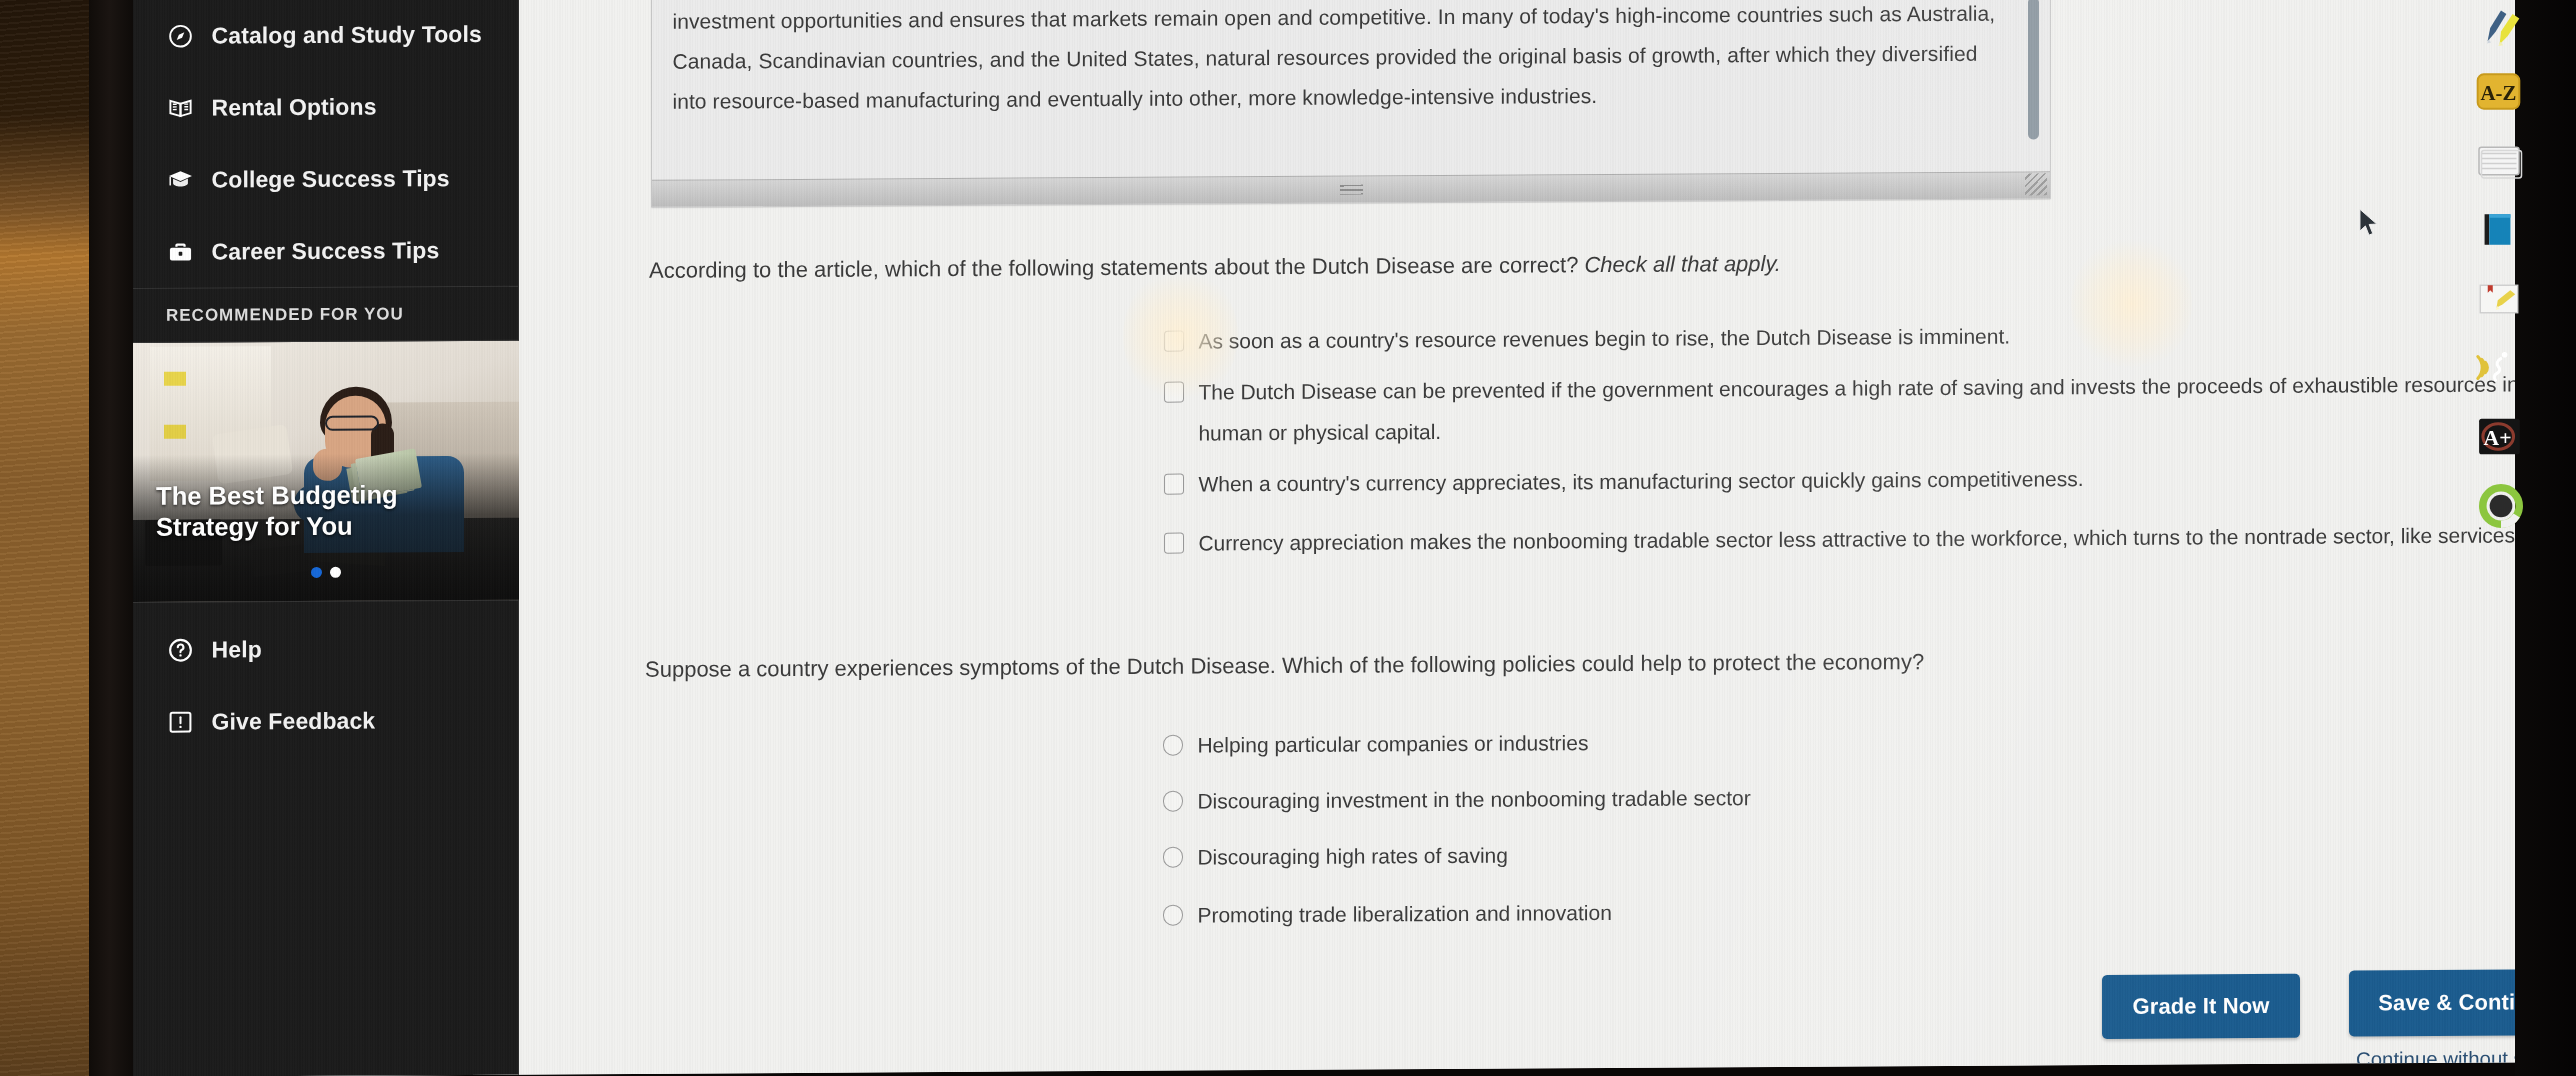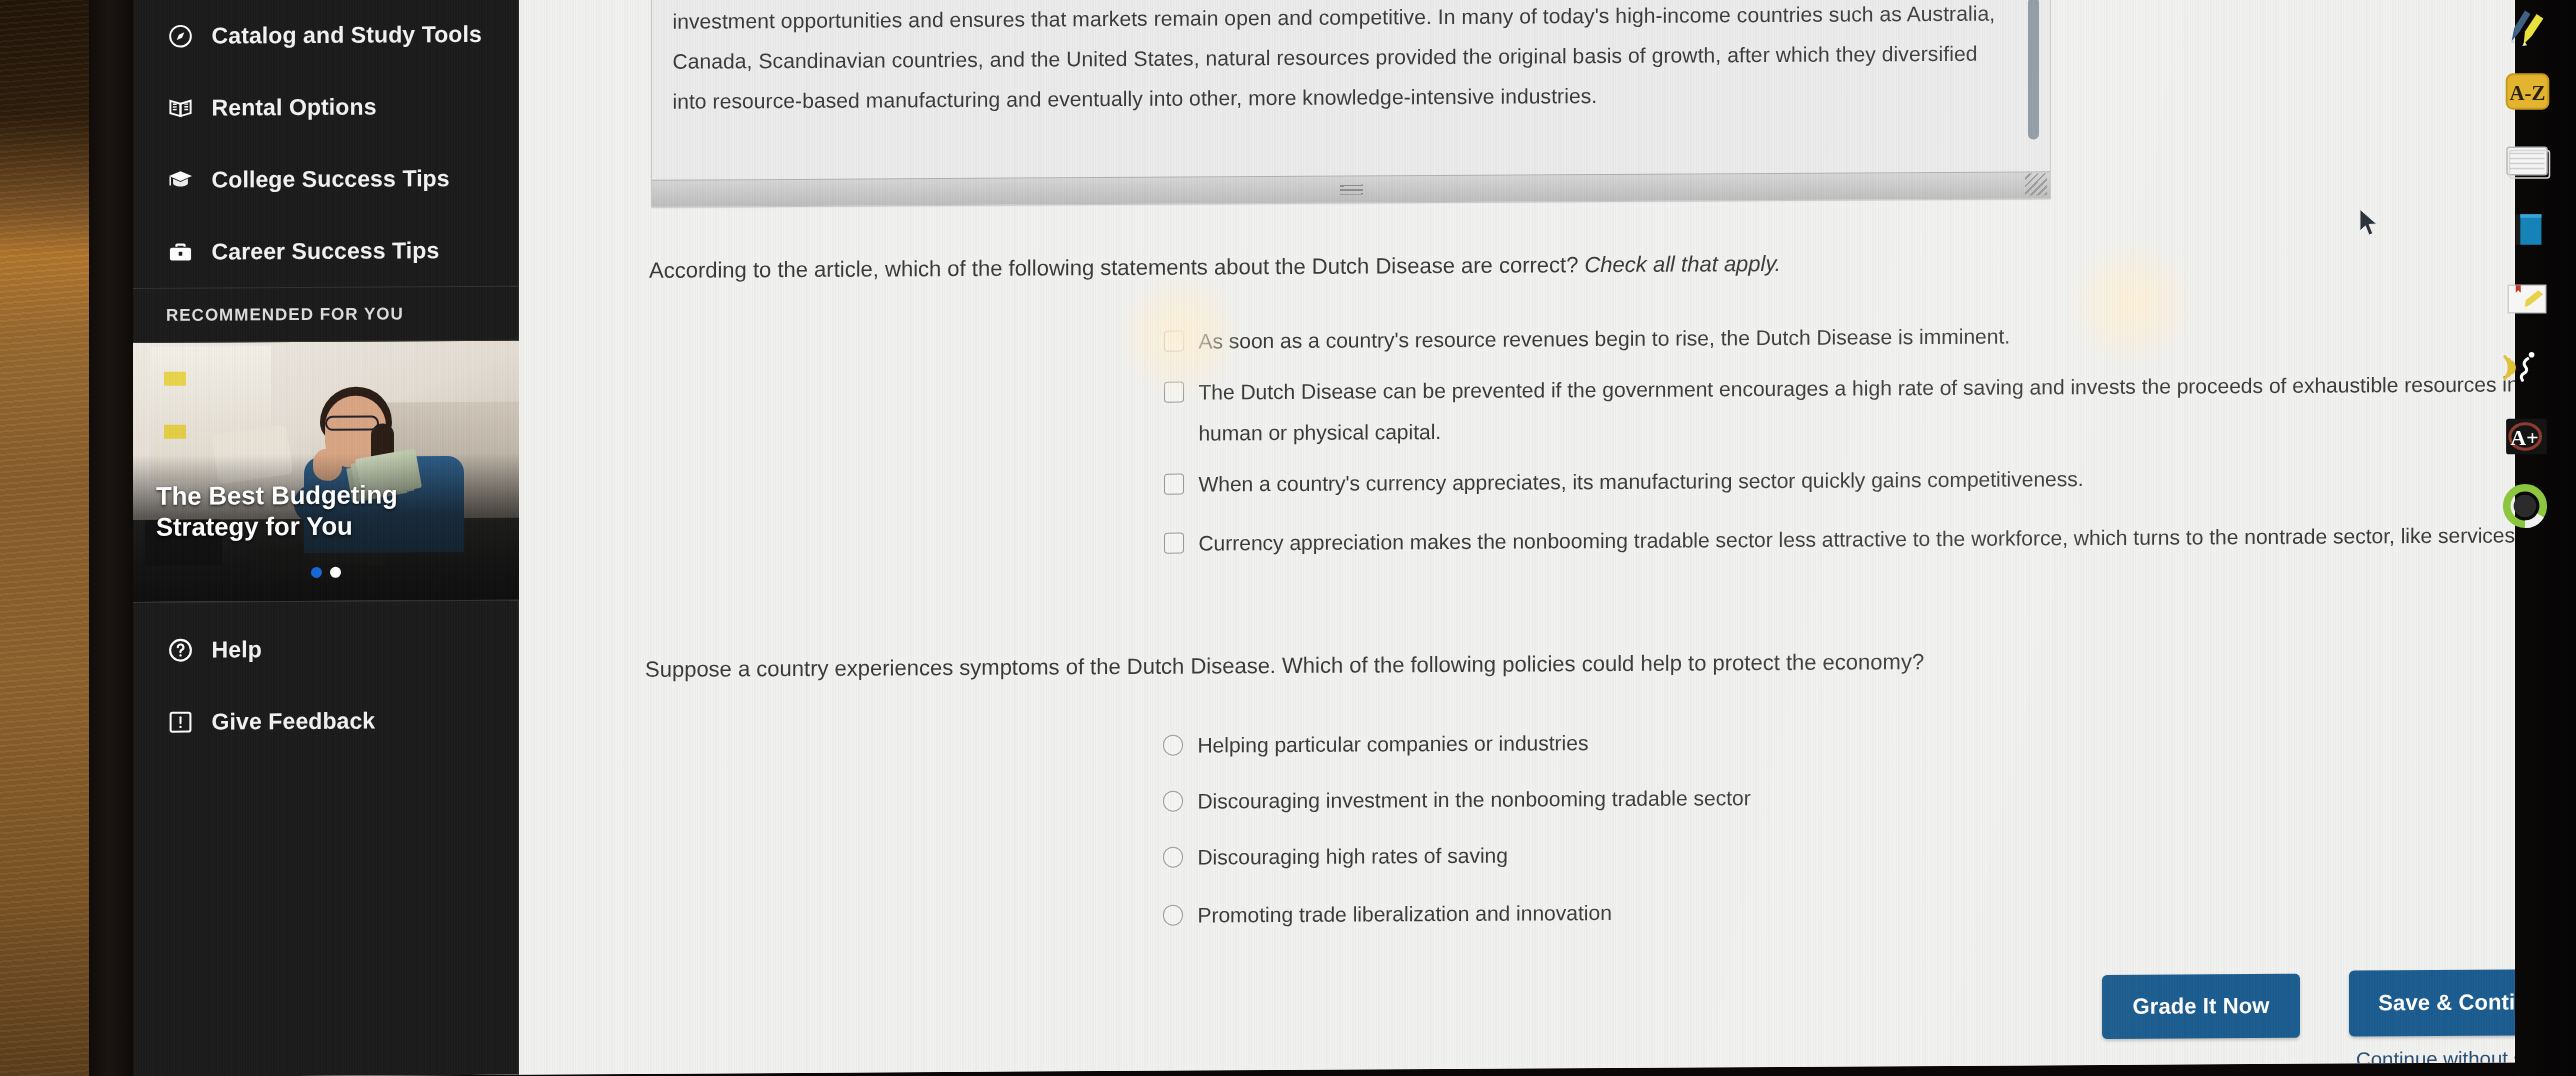--- a/index.html
+++ b/index.html
@@ -202,22 +202,22 @@
     position:absolute; inset:0; pointer-events:none;
     background:linear-gradient(103deg, rgba(255,255,255,0) 58%, rgba(255,255,255,.05) 74%, rgba(255,255,255,0) 88%);
   }
   #scanlines {
     position:absolute; inset:0; pointer-events:none;
     background:repeating-linear-gradient(90deg, rgba(0,0,0,.018) 0 1.3px, rgba(255,255,255,.012) 1.3px 2.6px);
   }
 
   
   #toolrail { position:absolute; left:2465px; top:0; width:83px; height:1077px; }
-  .tool { position:absolute; left:26px; width:61px; height:61px;
-    display:flex; align-items:center; justify-content:flex-end; cursor:pointer; }
+  .tool { position:absolute; left:9px; width:61px; height:61px;
+    display:flex; align-items:center; justify-content:flex-start; cursor:pointer; }
   .tool svg { display:block; }
 </style>
 </head>
 <body>
 
 <div id="photo-frame">
 
   <div id="desk"></div>
   <div id="bezel-left"></div>
 

